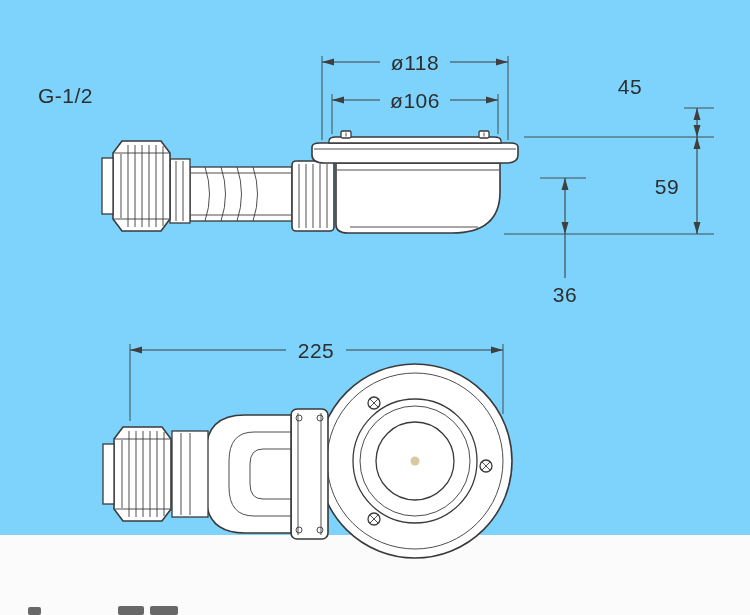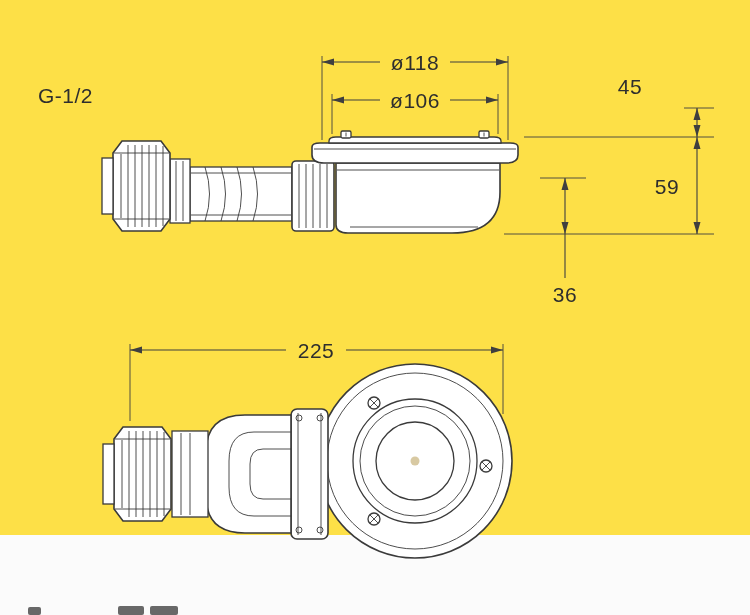--- a/index.html
+++ b/index.html
@@ -2,21 +2,21 @@
 <html><head>
 <meta charset="utf-8">
 <style>
   html,body{margin:0;padding:0;}
   body{
     width:750px;height:615px;
     background:#fbfbfb;
     font-family:"Liberation Sans", sans-serif;
     overflow:hidden;
   }
-  .stage{position:relative;width:750px;height:535px;background:#fde047;}
+  .stage{position:relative;width:750px;height:535px;background:#7dd3fc;}
   svg{display:block;}
   .outline{fill:#ffffff;stroke:#3a3a3a;stroke-width:1.6;}
   .outline2{fill:#ffffff;stroke:#3a3a3a;stroke-width:1.3;}
   .thin{fill:none;stroke:#3a3a3a;stroke-width:0.9;}
   .dim{fill:none;stroke:#3f3f3f;stroke-width:1.1;}
   .ext{fill:none;stroke:#3f3f3f;stroke-width:0.9;}
   .arrow{fill:#3f3f3f;stroke:none;}
   .dimtext{
     fill:#2e2e2e;font-size:21px;font-family:"Liberation Sans",sans-serif;
     letter-spacing:0.5px;

